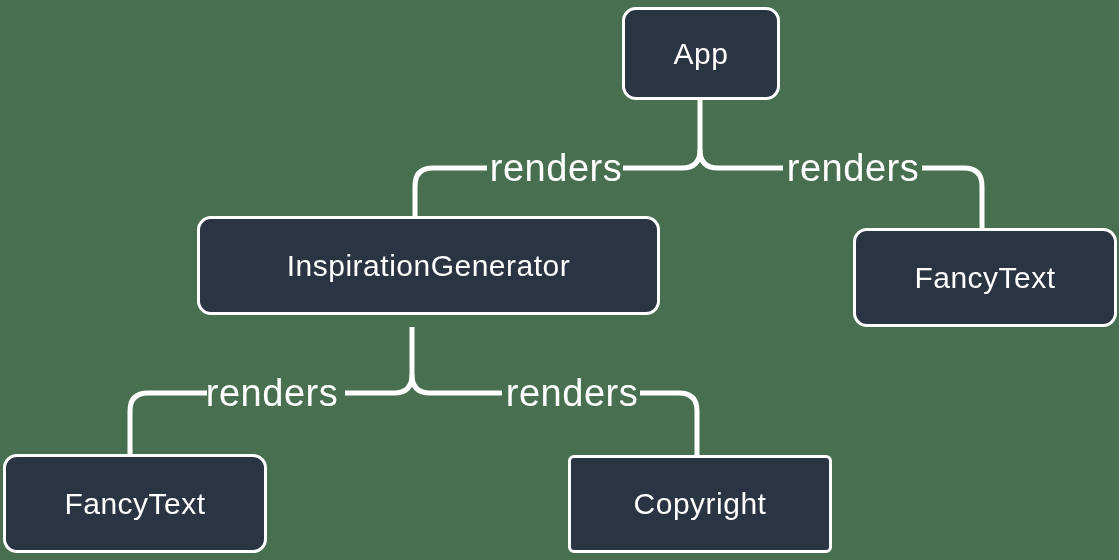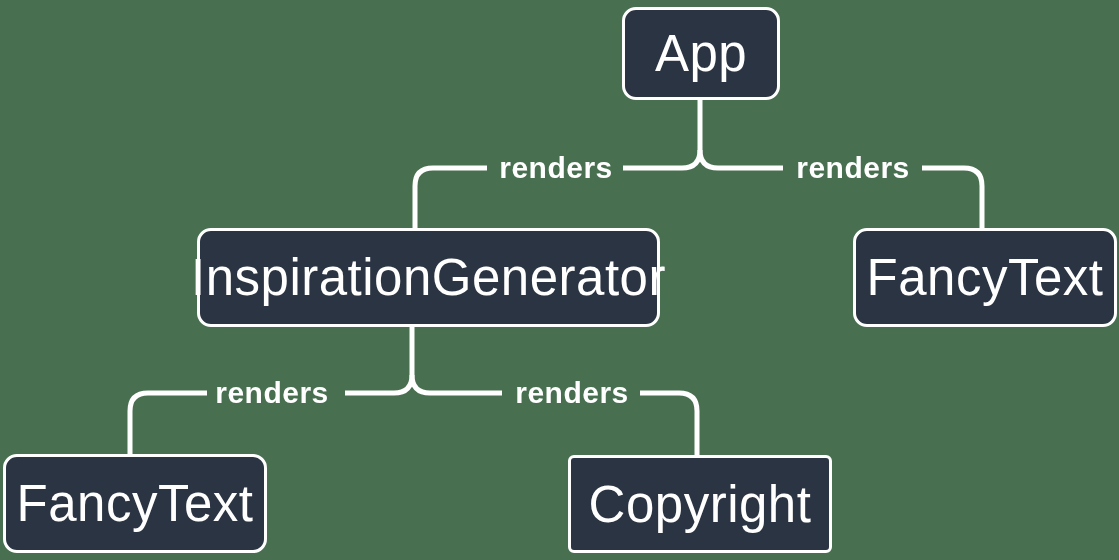--- a/index.html
+++ b/index.html
@@ -34,36 +34,36 @@
   }
   .node {
     position: absolute;
     display: flex;
     align-items: center;
     justify-content: center;
     background: var(--node-fill);
     border: 3px solid var(--node-border);
     border-radius: 14px;
     color: var(--text-color);
-    font-size: 51px;
+    font-size: 30px;
     font-weight: 400;
     letter-spacing: 0.5px;
     white-space: nowrap;
   }
   .node-app        { left: 622px; top: 7px;   width: 158px; height: 93px; }
-  .node-ig         { left: 197px; top: 228px; width: 463px; height: 99px; }
+  .node-ig         { left: 197px; top: 216px; width: 463px; height: 99px; }
   .node-ft-top     { left: 853px; top: 228px; width: 264px; height: 99px; }
   .node-ft-bottom  { left: 3px;   top: 454px; width: 264px; height: 99px; }
   .node-copyright  { left: 568px; top: 455px; width: 264px; height: 98px; border-radius: 6px; }
   .edge-label {
     position: absolute;
     transform: translate(-50%, -50%);
     color: var(--text-color);
-    font-size: 30px;
-    font-weight: 700;
+    font-size: 38px;
+    font-weight: 400;
     letter-spacing: 0.5px;
     white-space: nowrap;
   }
   .edge-label-1 { left: 556px; top: 168px; }
   .edge-label-2 { left: 853px; top: 168px; }
   .edge-label-3 { left: 272px; top: 393px; }
   .edge-label-4 { left: 572px; top: 393px; }
 </style>
 </head>
 <body>

